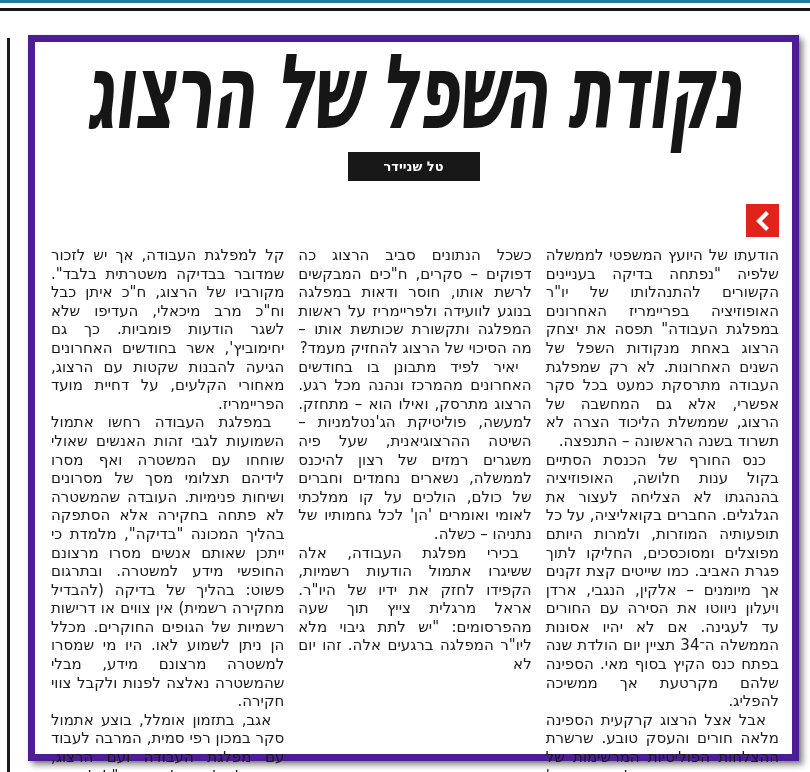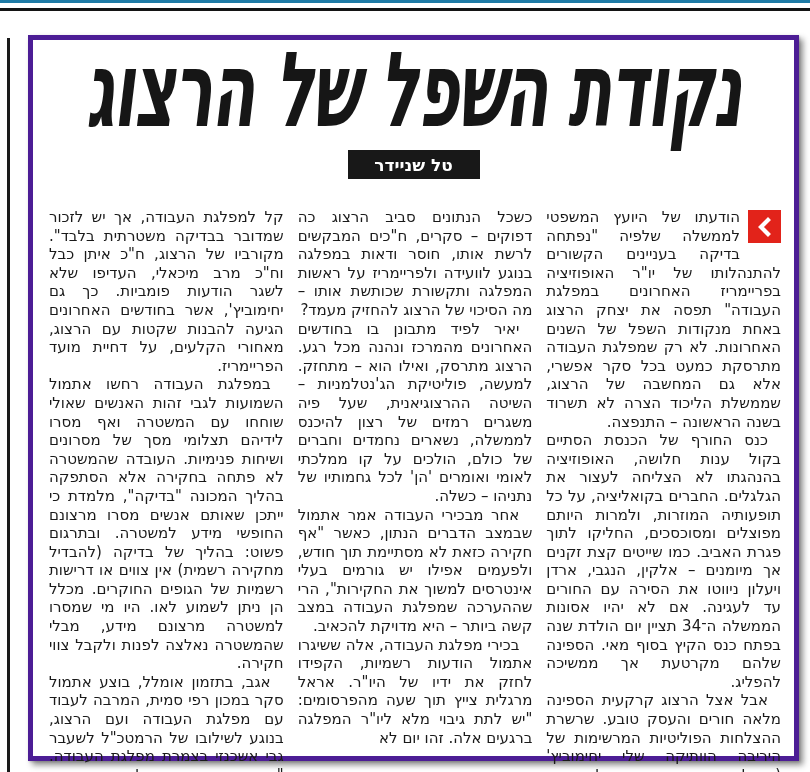--- a/index.html
+++ b/index.html
@@ -8,46 +8,46 @@
     background: #ffffff;
     font-family: "DejaVu Sans", sans-serif;
   }
   .rule-teal  { position: absolute; top: 0;   left: 0; width: 810px; height: 3px; }
   .rule-black { position: absolute; top: 8px; left: 0; width: 810px; height: 3px; }
   .edge-line  { position: absolute; top: 38px; left: 7px; width: 3px; height: 734px; background: #1a1a1a; }
 
   .article-box {
     position: absolute; top: 35px; left: 28px; width: 771px; height: 726px;
     background: #ffffff; direction: rtl;
-    border: 5px solid #4c1d95;
+    border: 7px solid #4c1d95;
     box-shadow: 4px 4px 6px rgba(0,0,0,0.45), 1px 1px 2px rgba(0,0,0,0.15);
     box-sizing: border-box;
   }
 
   .headline-wrap { display: flex; justify-content: center; margin-top: -6px; height: 104px; overflow: visible; }
   .headline {
     font-size: 104px; line-height: 1.08; font-weight: bold; font-style: italic;
     white-space: nowrap; letter-spacing: -0.025em;
     transform: scaleX(0.62); transform-origin: center;
   }
 
   .byline {
-    width: 132px; height: 29px; margin: 12px auto 8px auto;
+    width: 132px; height: 29px; margin: 12px auto 0 auto;
     display: flex; align-items: center; justify-content: center;
-    font-size: 17px; font-weight: bold;
+    font-size: 13px; font-weight: bold;
   }
 
   .cols {
     display: flex; flex-direction: row; gap: 14px;
     padding: 21px 13px 0 16px;
     text-align: justify; font-size: 15px; line-height: 18.6px;
   }
   .col { flex: 1; min-width: 0; }
   .col p { margin: 0; text-indent: 13px; }
-  .col p:first-of-type { text-indent: 0; }
+  .col p:first-of-type { text-indent: 0; margin-top: 44px; }
 
   .marker {
     float: right; width: 33px; height: 33px; margin: 2px 0 4px 8px;
     display: flex; align-items: center; justify-content: center;
   }
   .marker svg { display: block; }
 </style>
 </head>
 <body>
 
@@ -72,21 +72,20 @@
         </svg>
       </span>
     <p>הודעתו של היועץ המשפטי לממשלה שלפיה "נפתחה בדיקה בעניינים הקשורים להתנהלותו של יו"ר האופוזיציה בפריימריז האחרונים במפלגת העבודה" תפסה את יצחק הרצוג באחת מנקודות השפל של השנים האחרונות. לא רק שמפלגת העבודה מתרסקת כמעט בכל סקר אפשרי, אלא גם המחשבה של הרצוג, שממשלת הליכוד הצרה לא תשרוד בשנה הראשונה – התנפצה.</p>
         <p>כנס החורף של הכנסת הסתיים בקול ענות חלושה, האופוזיציה בהנהגתו לא הצליחה לעצור את הגלגלים. החברים בקואליציה, על כל תופעותיה המוזרות, ולמרות היותם מפוצלים ומסוכסכים, החליקו לתוך פגרת האביב. כמו שייטים קצת זקנים אך מיומנים – אלקין, הנגבי, ארדן ויעלון ניווטו את הסירה עם החורים עד לעגינה. אם לא יהיו אסונות הממשלה ה־34 תציין יום הולדת שנה בפתח כנס הקיץ בסוף מאי. הספינה שלהם מקרטעת אך ממשיכה להפליג.</p>
         <p>אבל אצל הרצוג קרקעית הספינה מלאה חורים והעסק טובע. שרשרת ההצלחות הפוליטיות המרשימות של היריבה הוותיקה שלי יחימוביץ' (הגבלת שכר הבכירים, פסילת סעיף היציבות בהסכם הגז) מחזקות אותה בקרב בסיס התומכים של העבודה. היא הצליחה להדגים שאפשר להשפיע פוליטית גם באופוזיציה.</p>
       </div>
 
     <div class="col">
         <p>כשכל הנתונים סביב הרצוג כה דפוקים – סקרים, ח"כים המבקשים לרשת אותו, חוסר ודאות במפלגה בנוגע לוועידה ולפריימריז על ראשות המפלגה ותקשורת שכותשת אותו – מה הסיכוי של הרצוג להחזיק מעמד?</p>
         <p>יאיר לפיד מתבונן בו בחודשים האחרונים מהמרכז ונהנה מכל רגע. הרצוג מתרסק, ואילו הוא – מתחזק. למעשה, פוליטיקת הג'נטלמניות – השיטה ההרצוגיאנית, שעל פיה משגרים רמזים של רצון להיכנס לממשלה, נשארים נחמדים וחברים של כולם, הולכים על קו ממלכתי לאומי ואומרים 'הן' לכל גחמותיו של נתניהו – כשלה.</p>
-        <p>אחר מבכירי העבודה אמר אתמול שבמצב הדברים הנתון, כאשר "אף חקירה כזאת לא מסתיימת תוך חודש, ולפעמים אפילו יש גורמים בעלי אינטרסים למשוך את החקירות", הרי שההערכה שמפלגת העבודה במצב קשה ביותר – היא מדויקת להכאיב.</p>
         <p>בכירי מפלגת העבודה, אלה ששיגרו אתמול הודעות רשמיות, הקפידו לחזק את ידיו של היו"ר. אראל מרגלית צייץ תוך שעה מהפרסומים: "יש לתת גיבוי מלא ליו"ר המפלגה ברגעים אלה. זהו יום לא</p>
       </div>
 
     <div class="col">
       <div>
           <p>קל למפלגת העבודה, אך יש לזכור שמדובר בבדיקה משטרתית בלבד". מקורביו של הרצוג, ח"כ איתן כבל וח"כ מרב מיכאלי, העדיפו שלא לשגר הודעות פומביות. כך גם יחימוביץ', אשר בחודשים האחרונים הגיעה להבנות שקטות עם הרצוג, מאחורי הקלעים, על דחיית מועד הפריימריז.</p>
           <p>במפלגת העבודה רחשו אתמול השמועות לגבי זהות האנשים שאולי שוחחו עם המשטרה ואף מסרו לידיהם תצלומי מסך של מסרונים ושיחות פנימיות. העובדה שהמשטרה לא פתחה בחקירה אלא הסתפקה בהליך המכונה "בדיקה", מלמדת כי ייתכן שאותם אנשים מסרו מרצונם החופשי מידע למשטרה. ובתרגום פשוט: בהליך של בדיקה (להבדיל מחקירה רשמית) אין צווים או דרישות רשמיות של הגופים החוקרים. מכלל הן ניתן לשמוע לאו. היו מי שמסרו למשטרה מרצונם מידע, מבלי שהמשטרה נאלצה לפנות ולקבל צווי חקירה.</p>
           <p>אגב, בתזמון אומלל, בוצע אתמול סקר במכון רפי סמית, המרבה לעבוד עם מפלגת העבודה ועם הרצוג, בנוגע לשילובו של הרמטכ"ל לשעבר גבי אשכנזי בצמרת מפלגת העבודה. "אם היו היום בחירות לכנסת ואשכנזי מצטרף כמספר 2 של הרצוג וכמועמד לשר הביטחון, ויתר המפלגות ללא שינוי, לאיזו מפלגה היית מצביע?" שאל אחד הסוקרים (קלטת השמע של הסקר בידנו).</p>
         </div>
 

